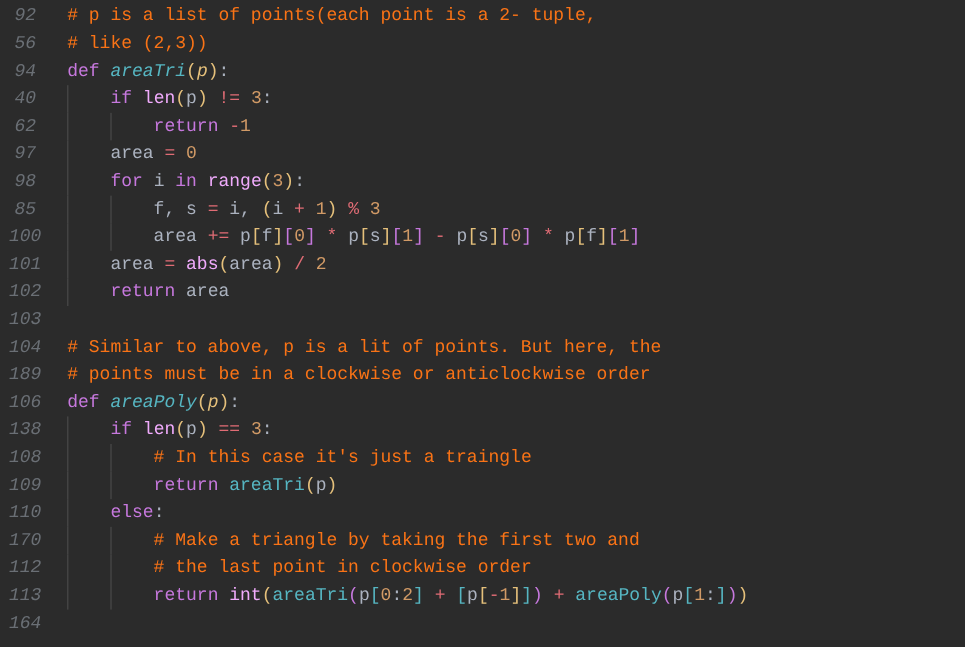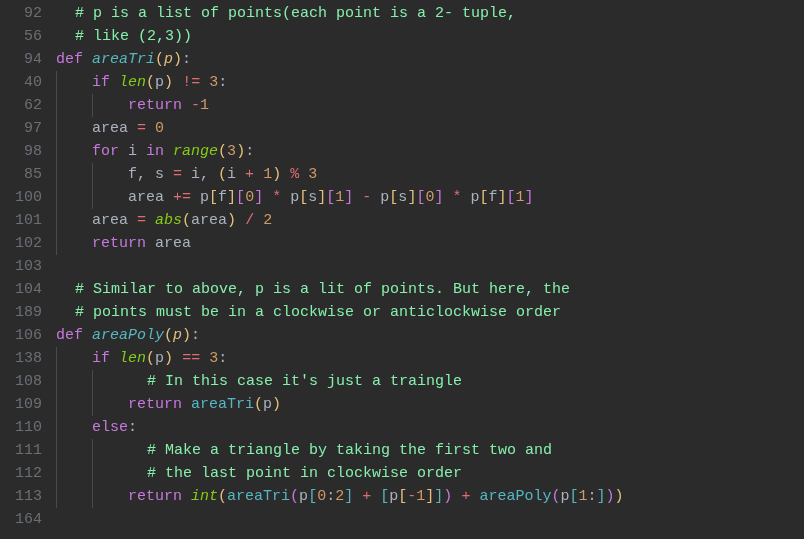--- a/index.html
+++ b/index.html
@@ -16,50 +16,51 @@
       width: 804px;
       height: 539px;
       overflow: hidden;
       padding-top: 2px;
     }
     .editor {
       display: flex;
     }
     .gutter {
       width: 56px;
-      text-align: right;
+      text-align: center;
       padding-right: 14px;
       color: #6a6f75;
       user-select: none;
       flex-shrink: 0;
+      font-style: italic;
     }
     .code {
       flex: 1;
       white-space: pre;
       position: relative;
     }
     .line {
       height: 23px;
       position: relative;
     }
     .indent-guide {
       position: absolute;
       width: 1px;
       background: #4a4a4a;
       top: 0;
       bottom: 0;
     }
     .ig1 { left: 0px; }
     .ig2 { left: 36px; }
-    .comment { color: #86efac; margin-left: 19px; }
+    .comment { color: #f97316; }
     .keyword-ctrl { color: #c678dd; }
     .def { color: #c678dd; }
     .funcname { color: #56b6c2; font-style: italic; }
     .funcname-call { color: #56b6c2; }
-    .builtin { color: #84cc16; font-style: italic; }
+    .builtin { color: #f0abfc; }
     .param { color: #e5c07b; font-style: italic; }
     .number { color: #d19a66; }
     .operator { color: #e06c75; }
     .bracket-y { color: #e5c07b; }
     .bracket-p { color: #c678dd; }
     .bracket-b { color: #56b6c2; }
     .plain { color: #abb2bf; }
   </style>
 </head>
 <body>
@@ -78,19 +79,19 @@
       <div class="line">101</div>
       <div class="line">102</div>
       <div class="line">103</div>
       <div class="line">104</div>
       <div class="line">189</div>
       <div class="line">106</div>
       <div class="line">138</div>
       <div class="line">108</div>
       <div class="line">109</div>
       <div class="line">110</div>
-      <div class="line">111</div>
+      <div class="line">170</div>
       <div class="line">112</div>
       <div class="line">113</div>
       <div class="line">164</div>
     </div>
   <div class="code"><div class="line"><span class="comment"># p is a list of points(each point is a 2- tuple,</span></div><div class="line"><span class="comment"># like (2,3))</span></div><div class="line"><span class="def">def</span><span class="plain"> </span><span class="funcname">areaTri</span><span class="bracket-y">(</span><span class="param">p</span><span class="bracket-y">)</span><span class="plain">:</span></div><div class="line"><span class="indent-guide ig1"></span><span class="plain">    </span><span class="keyword-ctrl">if</span><span class="plain"> </span><span class="builtin">len</span><span class="bracket-y">(</span><span class="plain">p</span><span class="bracket-y">)</span><span class="plain"> </span><span class="operator">!=</span><span class="plain"> </span><span class="number">3</span><span class="plain">:</span></div><div class="line"><span class="indent-guide ig1"></span><span class="indent-guide ig2"></span><span class="plain">        </span><span class="keyword-ctrl">return</span><span class="plain"> </span><span class="operator">-</span><span class="number">1</span></div><div class="line"><span class="indent-guide ig1"></span><span class="plain">    area </span><span class="operator">=</span><span class="plain"> </span><span class="number">0</span></div><div class="line"><span class="indent-guide ig1"></span><span class="plain">    </span><span class="keyword-ctrl">for</span><span class="plain"> i </span><span class="keyword-ctrl">in</span><span class="plain"> </span><span class="builtin">range</span><span class="bracket-y">(</span><span class="number">3</span><span class="bracket-y">)</span><span class="plain">:</span></div><div class="line"><span class="indent-guide ig1"></span><span class="indent-guide ig2"></span><span class="plain">        f, s </span><span class="operator">=</span><span class="plain"> i, </span><span class="bracket-y">(</span><span class="plain">i </span><span class="operator">+</span><span class="plain"> </span><span class="number">1</span><span class="bracket-y">)</span><span class="plain"> </span><span class="operator">%</span><span class="plain"> </span><span class="number">3</span></div><div class="line"><span class="indent-guide ig1"></span><span class="indent-guide ig2"></span><span class="plain">        area </span><span class="operator">+=</span><span class="plain"> p</span><span class="bracket-y">[</span><span class="plain">f</span><span class="bracket-y">]</span><span class="bracket-p">[</span><span class="number">0</span><span class="bracket-p">]</span><span class="plain"> </span><span class="operator">*</span><span class="plain"> p</span><span class="bracket-y">[</span><span class="plain">s</span><span class="bracket-y">]</span><span class="bracket-p">[</span><span class="number">1</span><span class="bracket-p">]</span><span class="plain"> </span><span class="operator">-</span><span class="plain"> p</span><span class="bracket-y">[</span><span class="plain">s</span><span class="bracket-y">]</span><span class="bracket-p">[</span><span class="number">0</span><span class="bracket-p">]</span><span class="plain"> </span><span class="operator">*</span><span class="plain"> p</span><span class="bracket-y">[</span><span class="plain">f</span><span class="bracket-y">]</span><span class="bracket-p">[</span><span class="number">1</span><span class="bracket-p">]</span></div><div class="line"><span class="indent-guide ig1"></span><span class="plain">    area </span><span class="operator">=</span><span class="plain"> </span><span class="builtin">abs</span><span class="bracket-y">(</span><span class="plain">area</span><span class="bracket-y">)</span><span class="plain"> </span><span class="operator">/</span><span class="plain"> </span><span class="number">2</span></div><div class="line"><span class="indent-guide ig1"></span><span class="plain">    </span><span class="keyword-ctrl">return</span><span class="plain"> area</span></div><div class="line"></div><div class="line"><span class="comment"># Similar to above, p is a lit of points. But here, the</span></div><div class="line"><span class="comment"># points must be in a clockwise or anticlockwise order</span></div><div class="line"><span class="def">def</span><span class="plain"> </span><span class="funcname">areaPoly</span><span class="bracket-y">(</span><span class="param">p</span><span class="bracket-y">)</span><span class="plain">:</span></div><div class="line"><span class="indent-guide ig1"></span><span class="plain">    </span><span class="keyword-ctrl">if</span><span class="plain"> </span><span class="builtin">len</span><span class="bracket-y">(</span><span class="plain">p</span><span class="bracket-y">)</span><span class="plain"> </span><span class="operator">==</span><span class="plain"> </span><span class="number">3</span><span class="plain">:</span></div><div class="line"><span class="indent-guide ig1"></span><span class="indent-guide ig2"></span><span class="plain">        </span><span class="comment"># In this case it's just a traingle</span></div><div class="line"><span class="indent-guide ig1"></span><span class="indent-guide ig2"></span><span class="plain">        </span><span class="keyword-ctrl">return</span><span class="plain"> </span><span class="funcname-call">areaTri</span><span class="bracket-y">(</span><span class="plain">p</span><span class="bracket-y">)</span></div><div class="line"><span class="indent-guide ig1"></span><span class="plain">    </span><span class="keyword-ctrl">else</span><span class="plain">:</span></div><div class="line"><span class="indent-guide ig1"></span><span class="indent-guide ig2"></span><span class="plain">        </span><span class="comment"># Make a triangle by taking the first two and</span></div><div class="line"><span class="indent-guide ig1"></span><span class="indent-guide ig2"></span><span class="plain">        </span><span class="comment"># the last point in clockwise order</span></div><div class="line"><span class="indent-guide ig1"></span><span class="indent-guide ig2"></span><span class="plain">        </span><span class="keyword-ctrl">return</span><span class="plain"> </span><span class="builtin">int</span><span class="bracket-y">(</span><span class="funcname-call">areaTri</span><span class="bracket-p">(</span><span class="plain">p</span><span class="bracket-b">[</span><span class="number">0</span><span class="plain">:</span><span class="number">2</span><span class="bracket-b">]</span><span class="plain"> </span><span class="operator">+</span><span class="plain"> </span><span class="bracket-b">[</span><span class="plain">p</span><span class="bracket-y">[</span><span class="operator">-</span><span class="number">1</span><span class="bracket-y">]</span><span class="bracket-b">]</span><span class="bracket-p">)</span><span class="plain"> </span><span class="operator">+</span><span class="plain"> </span><span class="funcname-call">areaPoly</span><span class="bracket-p">(</span><span class="plain">p</span><span class="bracket-b">[</span><span class="number">1</span><span class="plain">:</span><span class="bracket-b">]</span><span class="bracket-p">)</span><span class="bracket-y">)</span></div><div class="line"></div></div>
 </div>
 
 </body></html>

